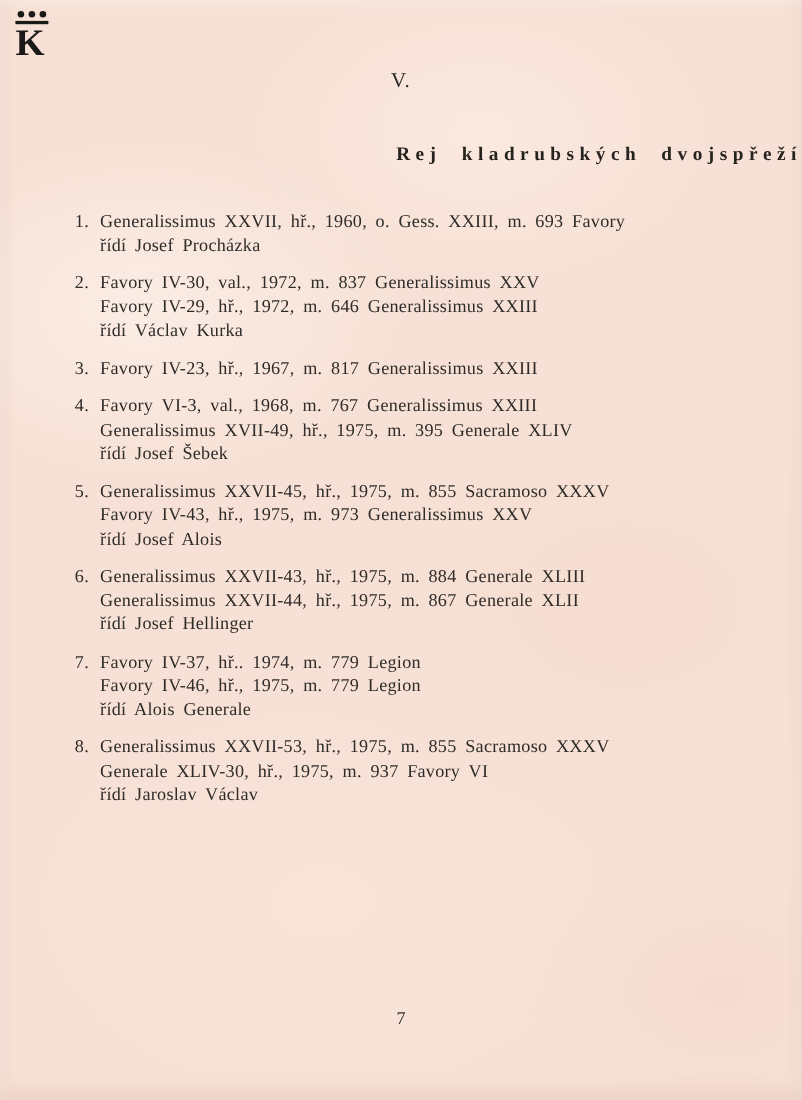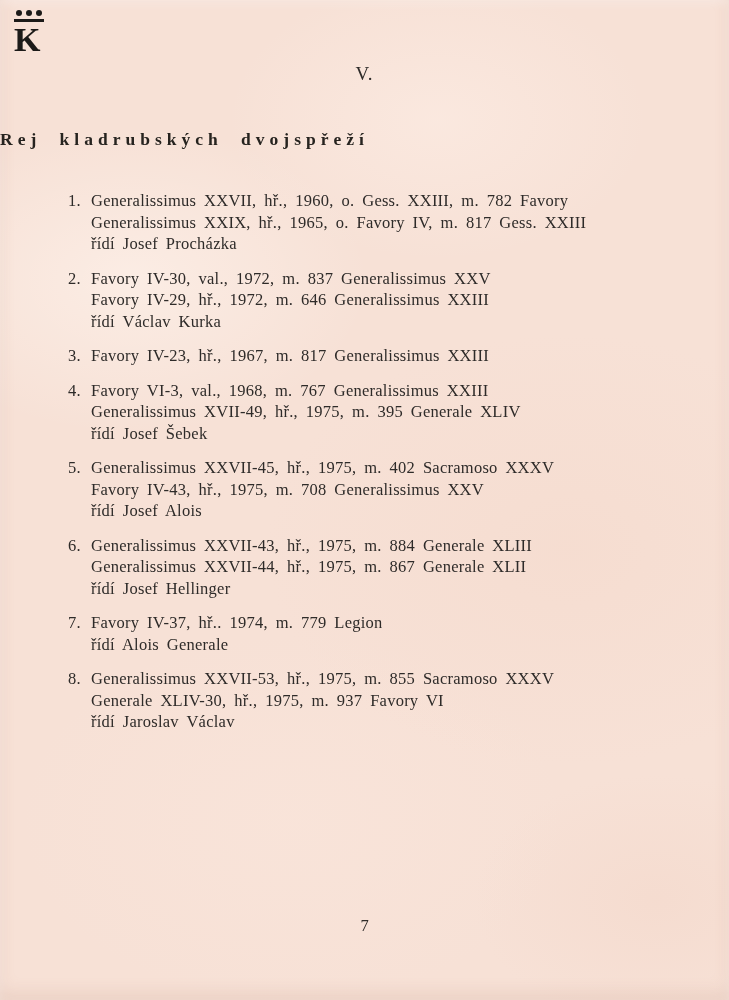--- a/index.html
+++ b/index.html
@@ -65,21 +65,21 @@
     padding-top: 63px;
     text-align: center;
     font-size: 19px;
     font-weight: 400;
     letter-spacing: 1px;
   }
 
   .doc-title {
     margin: 0;
     padding-top: 44px;
-    text-align: left;
+    text-align: right;
     font-size: 17.5px;
     font-weight: 700;
     letter-spacing: 5px;
     word-spacing: 9px;
     color: #26231f;
   }
 
   .entry-list {
     margin: 40px 0 0 68px;
     width: 560px;
@@ -131,22 +131,21 @@
 
   <div class="section-number">V.</div>
 
   <h1 class="doc-title">Rej kladrubských dvojspřeží</h1>
 
   <div class="entry-list">
 
     <div class="entry">
       <span class="num">1.</span>
       <span class="lines">
-        <div class="line">Generalissimus XXVII, hř., 1960, o. Gess. XXIII, m. 782 Favory</div>
-        <div class="line">Generalissimus XXIX, hř., 1965, o. Favory IV, m. 817 Gess. XXIII</div>
+        <div class="line">Generalissimus XXVII, hř., 1960, o. Gess. XXIII, m. 693 Favory</div>
         <div class="line">řídí Josef Procházka</div>
       </span>
     </div>
 
     <div class="entry">
       <span class="num">2.</span>
       <span class="lines">
         <div class="line">Favory IV-30, val., 1972, m. 837 Generalissimus XXV</div>
         <div class="line">Favory IV-29, hř., 1972, m. 646 Generalissimus XXIII</div>
         <div class="line">řídí Václav Kurka</div>
@@ -165,39 +164,40 @@
       <span class="lines">
         <div class="line">Favory VI-3, val., 1968, m. 767 Generalissimus XXIII</div>
         <div class="line">Generalissimus XVII-49, hř., 1975, m. 395 Generale XLIV</div>
         <div class="line">řídí Josef Šebek</div>
       </span>
     </div>
 
     <div class="entry">
       <span class="num">5.</span>
       <span class="lines">
-        <div class="line">Generalissimus XXVII-45, hř., 1975, m. 402 Sacramoso XXXV</div>
-        <div class="line">Favory IV-43, hř., 1975, m. 708 Generalissimus XXV</div>
+        <div class="line">Generalissimus XXVII-45, hř., 1975, m. 855 Sacramoso XXXV</div>
+        <div class="line">Favory IV-43, hř., 1975, m. 973 Generalissimus XXV</div>
         <div class="line">řídí Josef Alois</div>
       </span>
     </div>
 
     <div class="entry">
       <span class="num">6.</span>
       <span class="lines">
         <div class="line">Generalissimus XXVII-43, hř., 1975, m. 884 Generale XLIII</div>
         <div class="line">Generalissimus XXVII-44, hř., 1975, m. 867 Generale XLII</div>
         <div class="line">řídí Josef Hellinger</div>
       </span>
     </div>
 
     <div class="entry">
       <span class="num">7.</span>
       <span class="lines">
         <div class="line">Favory IV-37, hř.. 1974, m. 779 Legion</div>
+        <div class="line">Favory IV-46, hř., 1975, m. 779 Legion</div>
         <div class="line">řídí Alois Generale</div>
       </span>
     </div>
 
     <div class="entry">
       <span class="num">8.</span>
       <span class="lines">
         <div class="line">Generalissimus XXVII-53, hř., 1975, m. 855 Sacramoso XXXV</div>
         <div class="line">Generale XLIV-30, hř., 1975, m. 937 Favory VI</div>
         <div class="line">řídí Jaroslav Václav</div>

